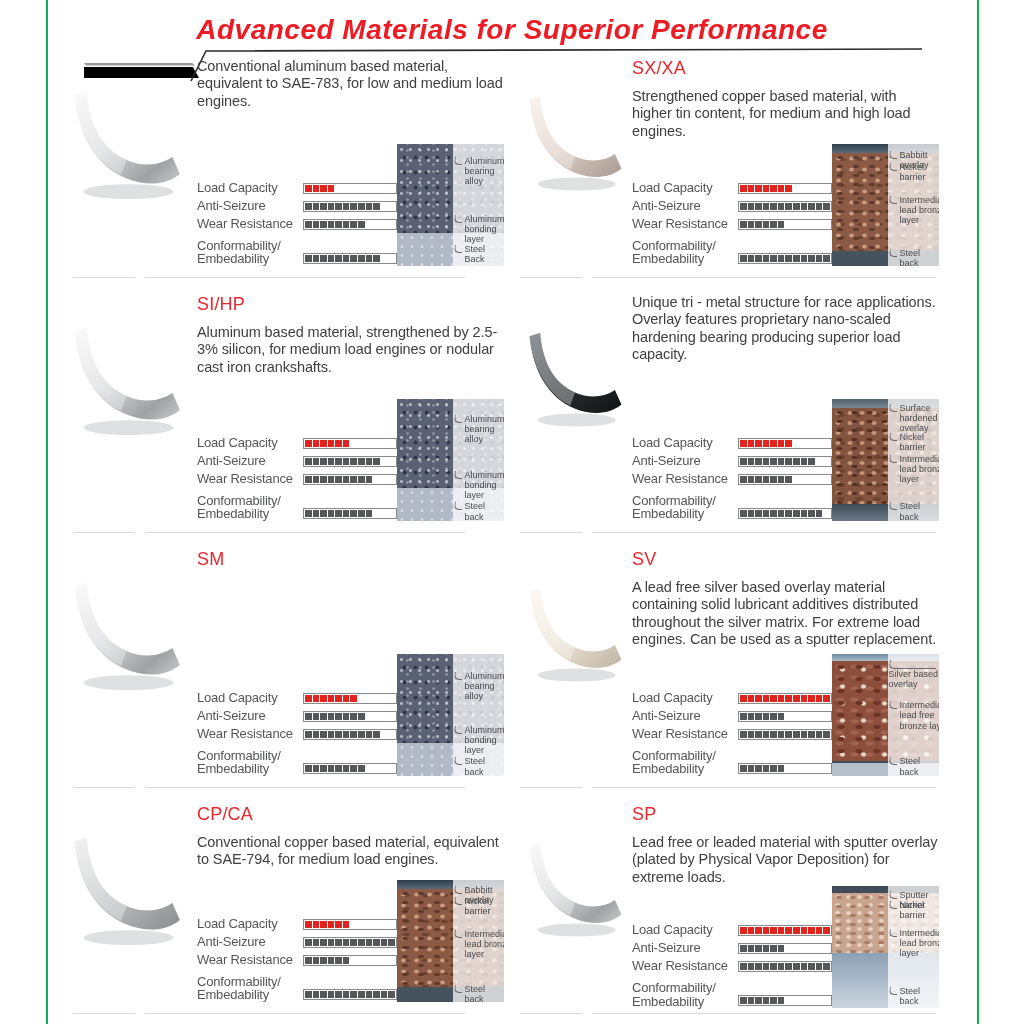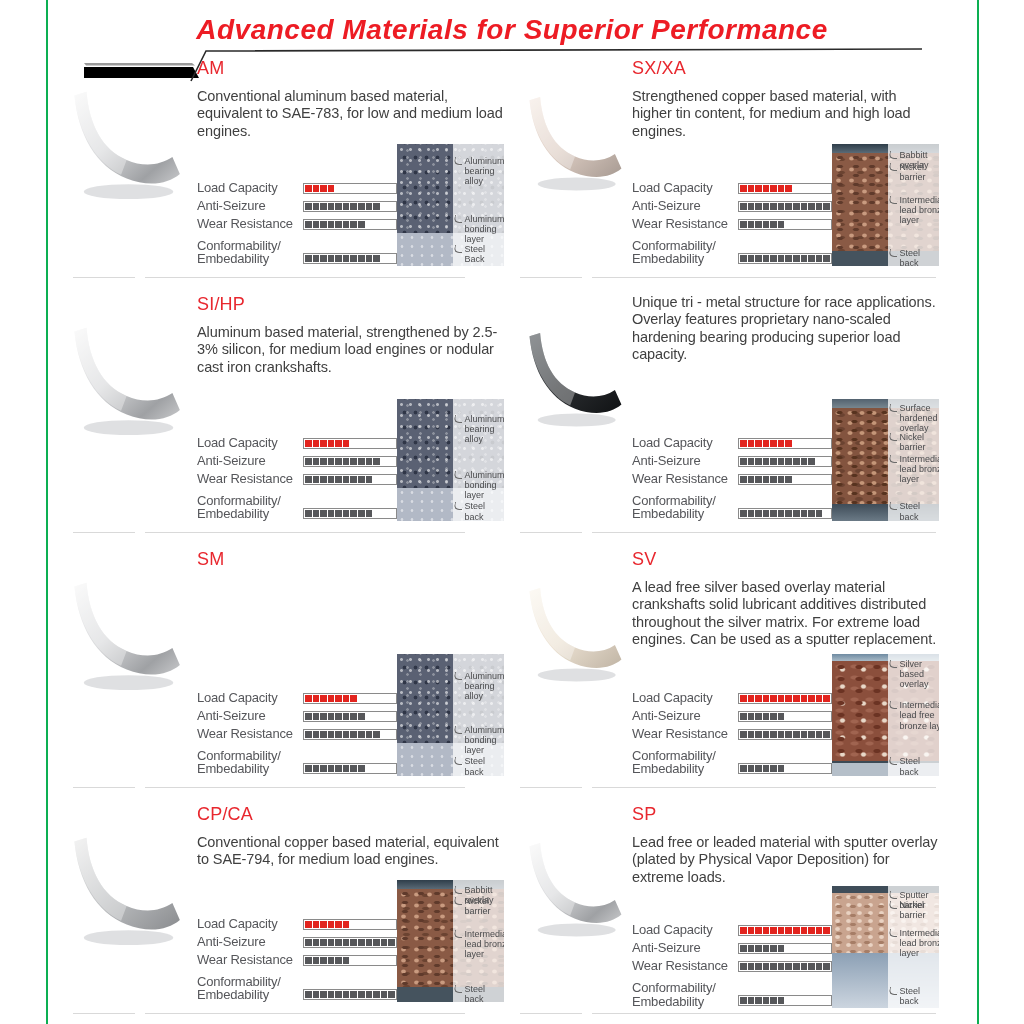--- a/index.html
+++ b/index.html
@@ -147,21 +147,20 @@
   </svg>
 
   <div class="grid" id="grid">
       <div class="section colL row0">
     <div class="bearing">
       <svg viewBox="0 0 150 125">
         <use href="#bearing-shape" fill="url(#g-silver)"></use>
       </svg>
     </div>
     <div class="content">
-      <h2 class="code">AM</h2>
       <p class="desc">Conventional aluminum based material, equivalent to SAE-783, for low and medium load engines.</p>
       <div class="body-row">
         <div class="ratings">
               <div class="rating-row">
                 <span class="rlabel">
                   <div>Load Capacity</div>
                 </span>
                 <span class="bar">
                   <span class="seg" style="background: rgb(226, 36, 30);"></span>
                   <span class="seg" style="background: rgb(226, 36, 30);"></span>
@@ -744,21 +743,21 @@
     </div>
   </div>
       <div class="section colR row2">
     <div class="bearing">
       <svg viewBox="0 0 150 125">
         <use href="#bearing-shape" fill="url(#g-cream)"></use>
       </svg>
     </div>
     <div class="content">
       <h2 class="code">SV</h2>
-      <p class="desc">A lead free silver based overlay material crankshafts solid lubricant additives distributed throughout the silver matrix. For extreme load engines. Can be used as a sputter replacement.</p>
+      <p class="desc">A lead free silver based overlay material containing solid lubricant additives distributed throughout the silver matrix. For extreme load engines. Can be used as a sputter replacement.</p>
       <div class="body-row">
         <div class="ratings">
               <div class="rating-row">
                 <span class="rlabel">
                   <div>Load Capacity</div>
                 </span>
                 <span class="bar">
                   <span class="seg" style="background: rgb(226, 36, 30);"></span>
                   <span class="seg" style="background: rgb(226, 36, 30);"></span>
                   <span class="seg" style="background: rgb(226, 36, 30);"></span>
@@ -833,21 +832,21 @@
               </div>
             </div>
         <div class="diagram tex-sv">
           <div class="texwrap">
             <div class="t1"></div>
             <div class="t2"></div>
             <div class="t3"></div>
           </div>
           <div class="fade"></div>
           <div class="dlabels">
-                <div class="dlabel" style="top: 4%;">
+                <div class="dlabel" style="top: 4%; flex-direction: column;">
                   <span class="hook"></span>
                   <span>Silver based overlay</span>
                 </div>
                 <div class="dlabel" style="top: 38%;">
                   <span class="hook"></span>
                   <span>Intermediate lead free bronze layer</span>
                 </div>
                 <div class="dlabel" style="top: 84%;">
                   <span class="hook"></span>
                   <span>Steel back</span>

